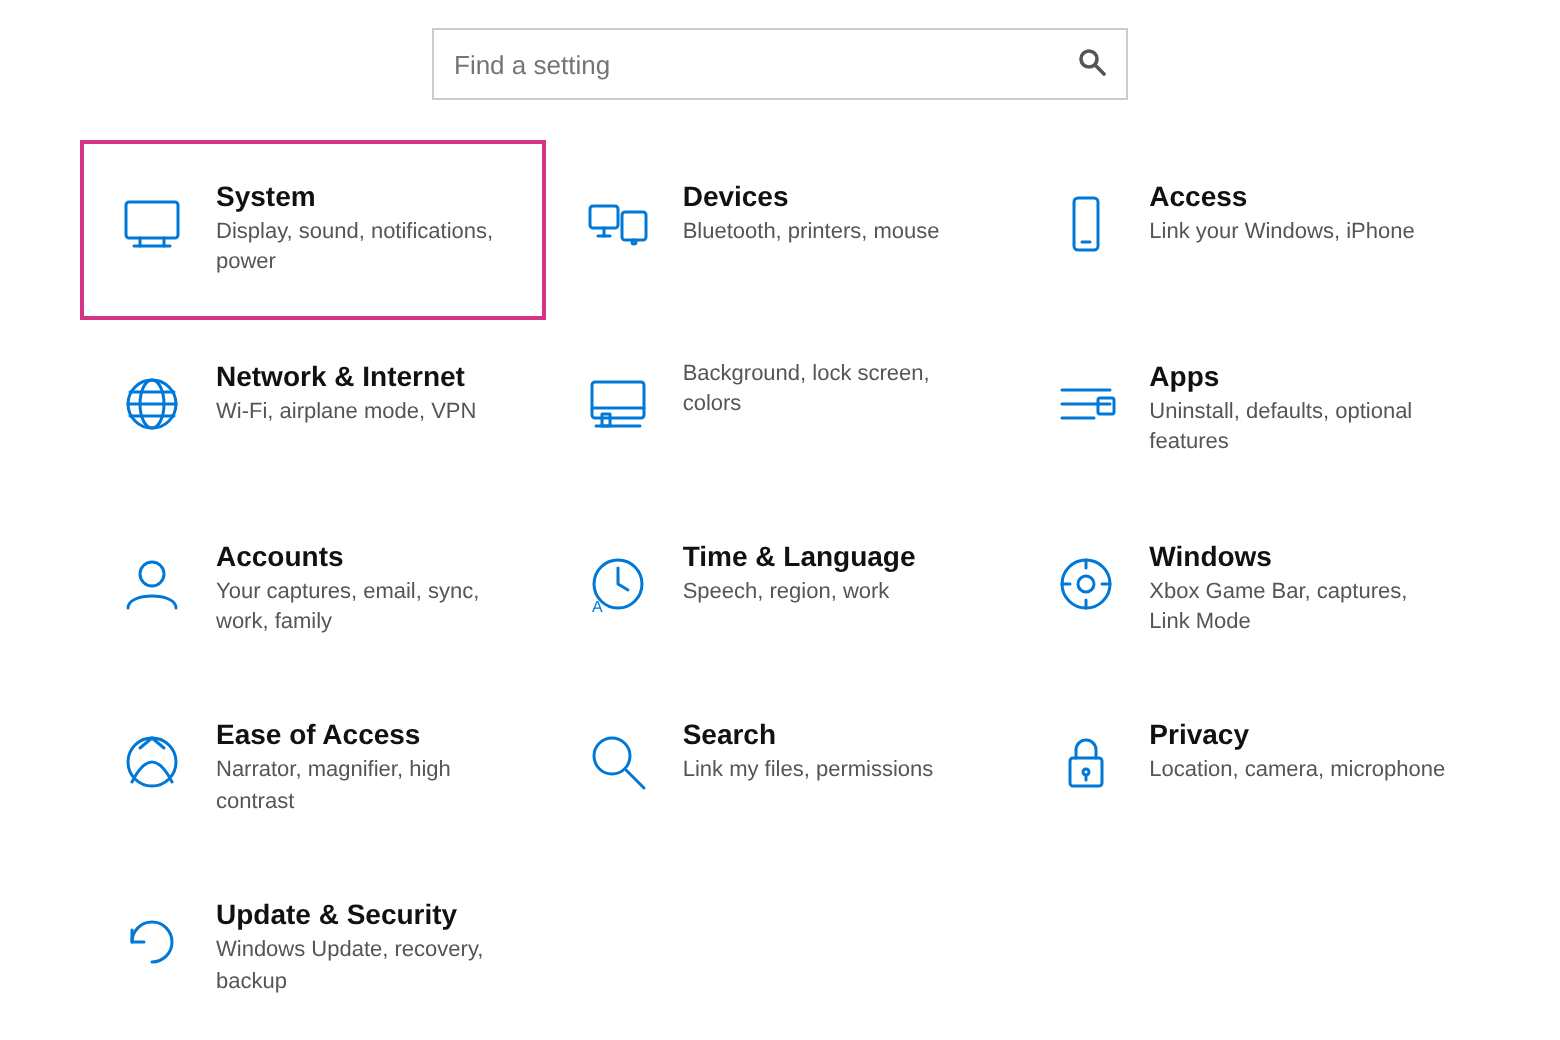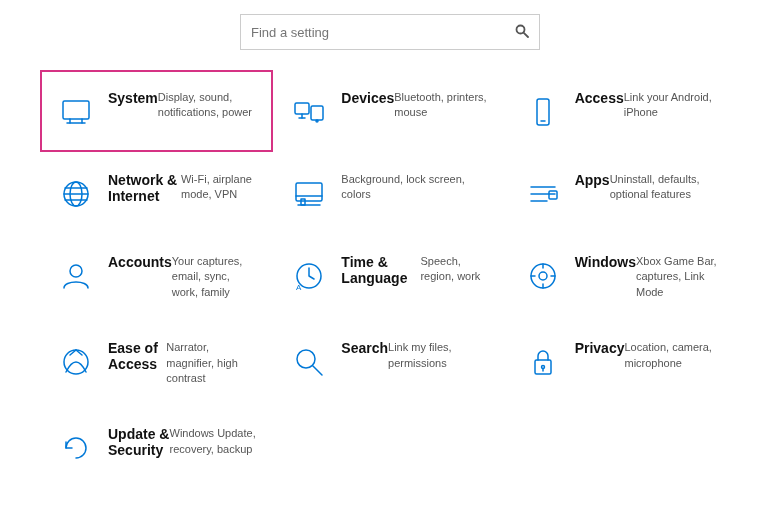--- a/index.html
+++ b/index.html
@@ -16,21 +16,21 @@
       display: flex;
       justify-content: center;
       align-items: center;
       padding: 14px 0 10px 0;
     }
 
     .search-box {
       display: flex;
       align-items: center;
       border: 1px solid #ccc;
-      width: 300px;
+      width: 348px;
       height: 36px;
       padding: 0 10px;
       background: #fff;
     }
 
     .search-input {
       border: none;
       outline: none;
       flex: 1;
       font-size: 13px;
@@ -78,21 +78,21 @@
       height: 32px;
       fill: none;
       stroke: #0078d7;
       stroke-width: 1.5;
       stroke-linecap: round;
       stroke-linejoin: round;
     }
 
     .text-wrap {
       display: flex;
-      flex-direction: row;
+      flex-direction: column;
     }
 
     .item-title {
       font-size: 14px;
       font-weight: 600;
       color: #111;
       margin-bottom: 3px;
     }
 
     .item-sub {
@@ -148,21 +148,21 @@
   </div>
     <div class="setting-item">
     <div class="icon-wrap">
       <svg viewBox="0 0 32 32">
           <rect x="10" y="3" width="12" height="26" rx="2"></rect>
           <line x1="14" y1="25" x2="18" y2="25"></line>
         </svg>
     </div>
     <div class="text-wrap">
       <span class="item-title">Access</span>
-      <span class="item-sub">Link your Android, iPhone</span>
+      <span class="item-sub">Link your Windows, iPhone</span>
     </div>
   </div>
     <div class="setting-item">
     <div class="icon-wrap">
       <svg viewBox="0 0 32 32">
           <circle cx="16" cy="16" r="12"></circle>
           <ellipse cx="16" cy="16" rx="6" ry="12"></ellipse>
           <line x1="4" y1="16" x2="28" y2="16"></line>
           <line x1="5" y1="10" x2="27" y2="10"></line>
           <line x1="5" y1="22" x2="27" y2="22"></line>

